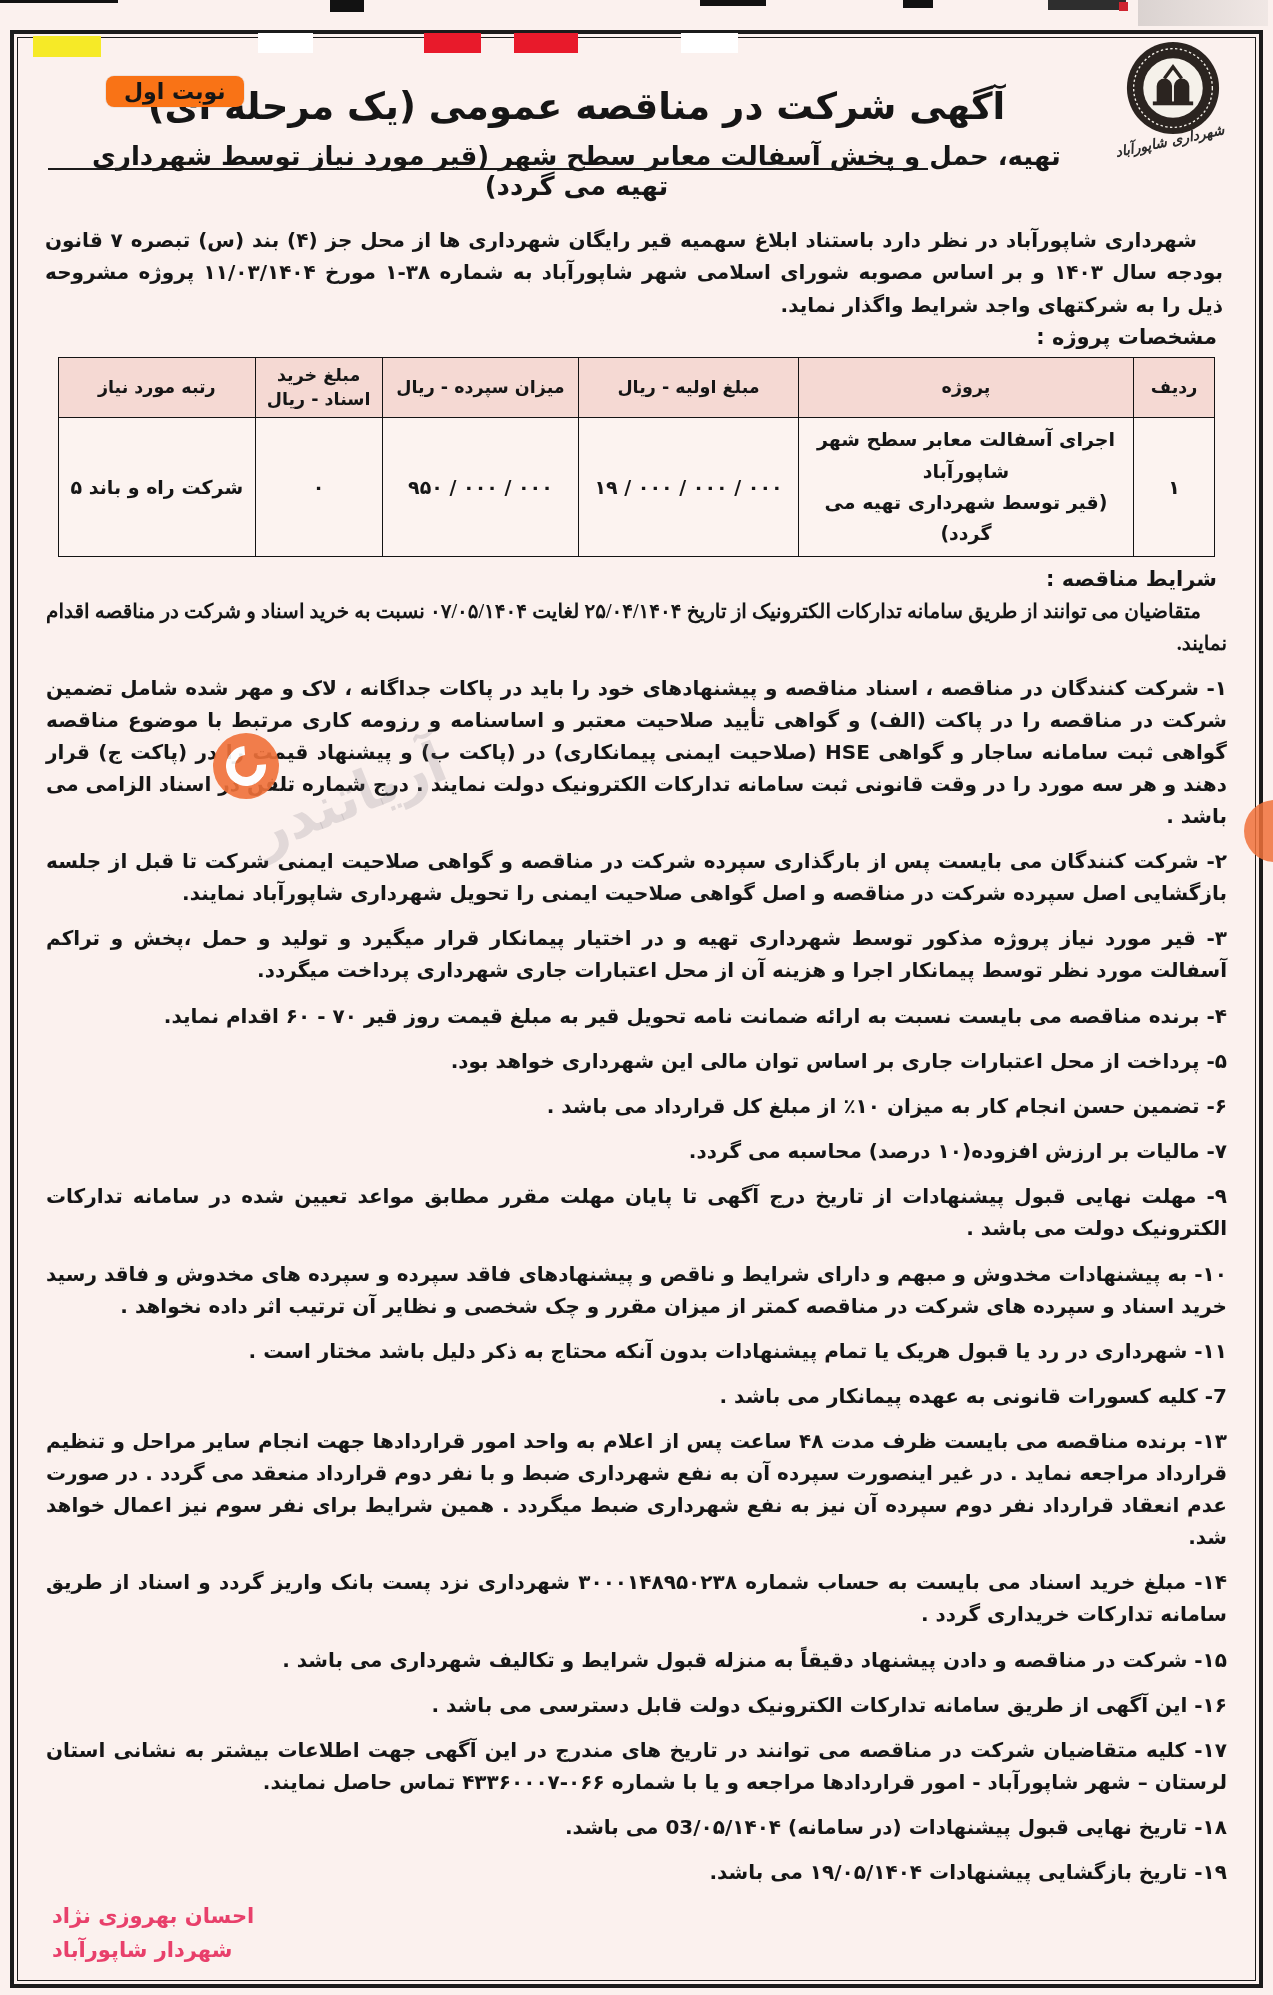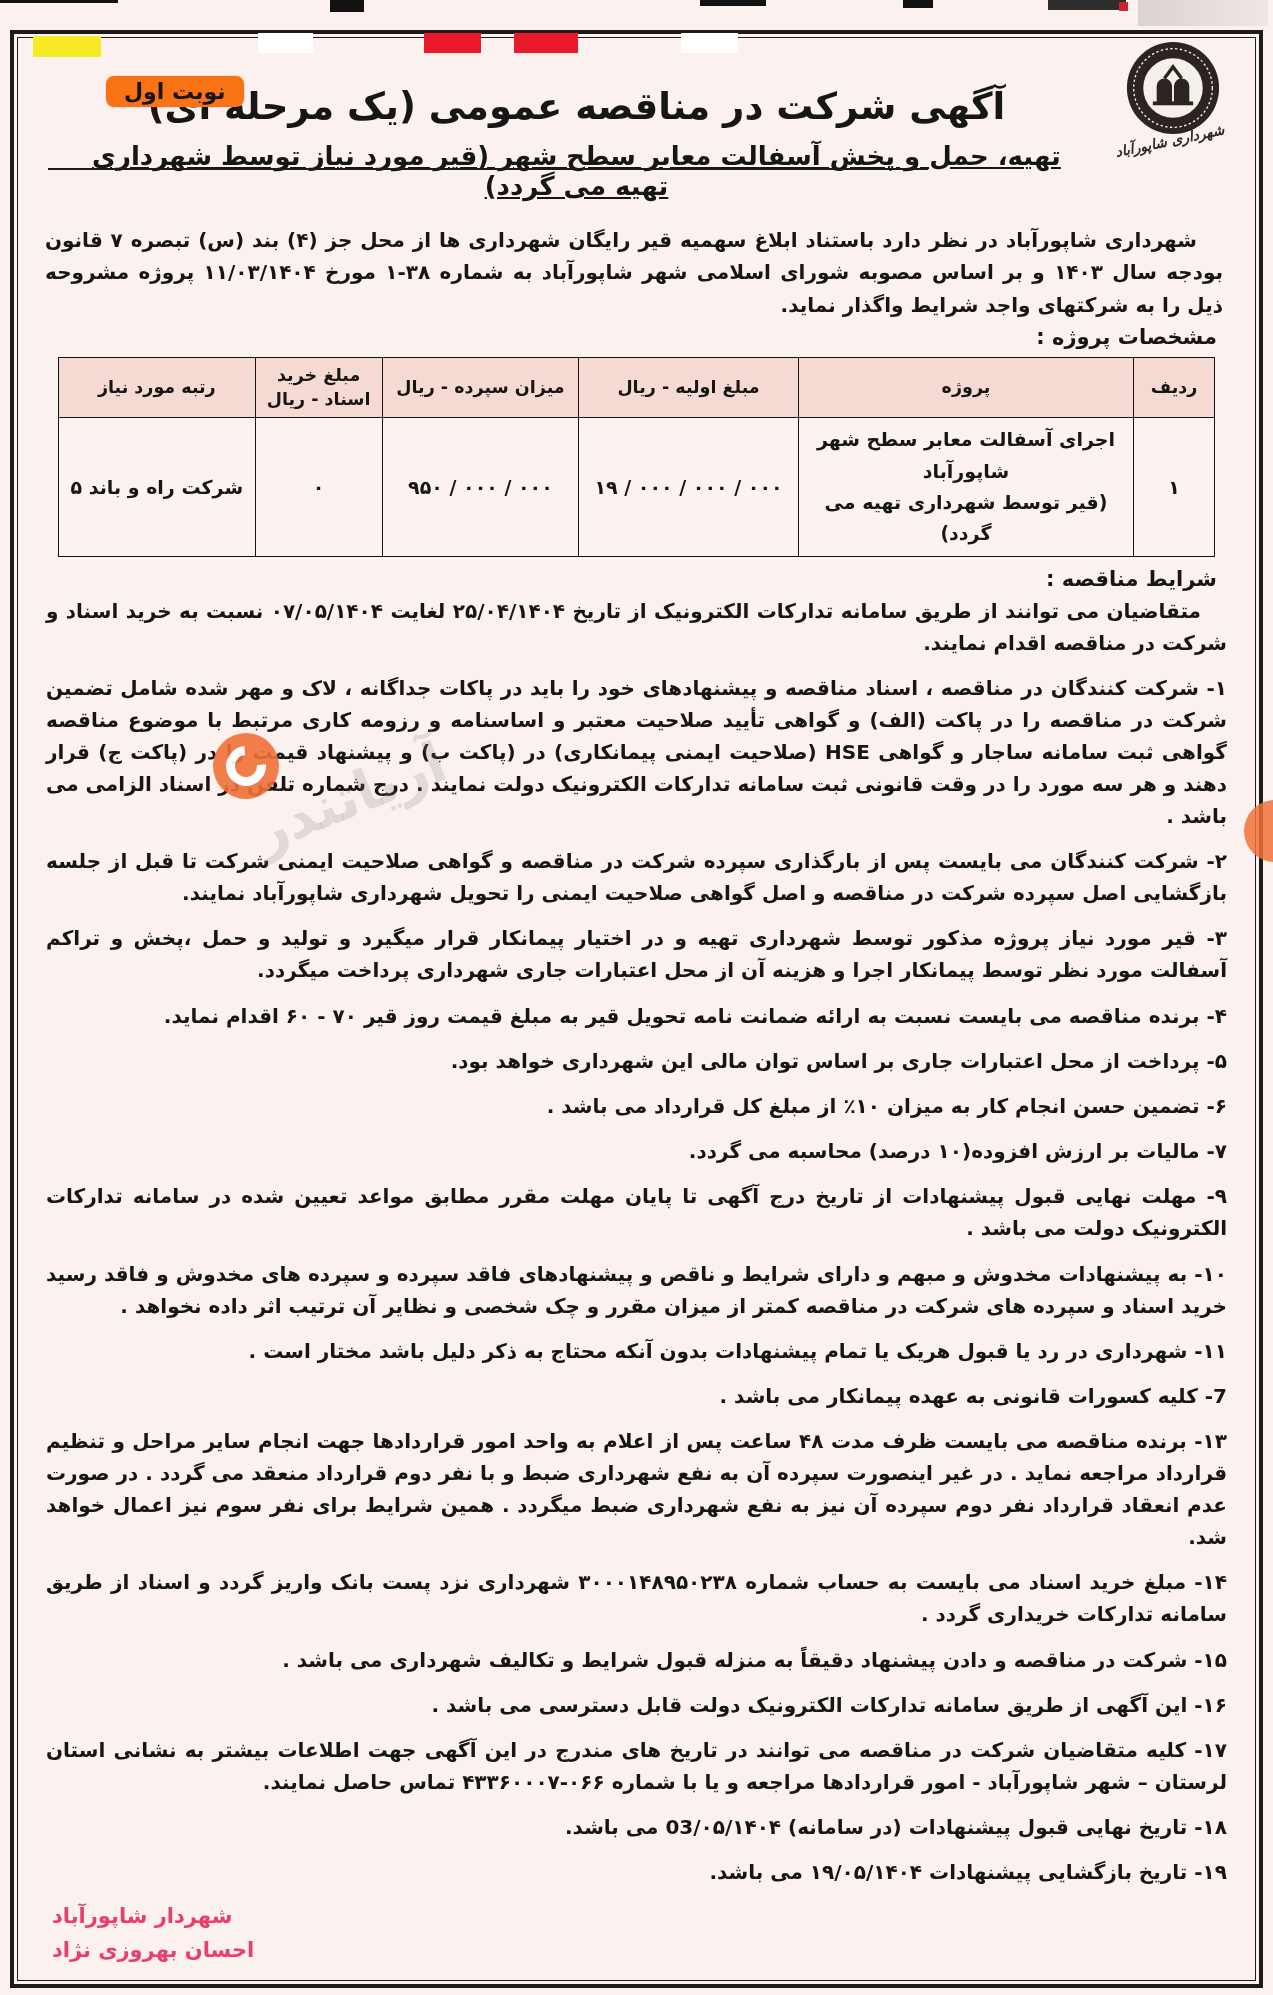--- a/index.html
+++ b/index.html
@@ -34,39 +34,39 @@
   .header{position:relative;height:176px;flex:none;}
   .seal{position:absolute;right:4px;top:-2px;width:104px;text-align:center;}
   .seal svg{width:96px;height:96px;display:block;margin:0 auto;}
   .seal-label{font-size:14px;font-weight:700;font-style:italic;color:#2b2b2b;
     transform:rotate(-12deg);margin-top:-4px;white-space:nowrap;}
   .badge{position:absolute;left:62px;top:34px;background:#f97316;border-radius:8px;
     padding:3px 18px;font-size:22px;font-weight:900;box-shadow:0 0 0 1px rgba(0,0,0,.06);}
   .title{margin:0 160px 0 40px;padding-top:44px;text-align:center;
     font-size:37px;font-weight:900;letter-spacing:-1px;line-height:1.15;}
   .title-rule{position:absolute;top:126px;left:4px;width:880px;border-top:2px solid #1b1b1b;}
-  .subtitle{margin:12px 150px 1px 30px;text-align:center;font-size:26px;font-weight:900;text-decoration:underline;}
+  .subtitle{margin:12px 150px 1px 30px;text-align:center;font-size:26px;font-weight:900;}
   
   .intro{margin:6px 6px 0 1px;text-indent:26px;font-size:20px;font-weight:700;
     line-height:1.62;text-align:justify;flex:none;}
   .section-label{margin:4px 12px 4px 0;font-size:21px;font-weight:900;flex:none;}
   
   table.spec{border-collapse:collapse;margin:4px 14px 6px 14px;flex:none;
     width:calc(100% - 28px);background:#fcf3f0;}
   table.spec th,table.spec td{border:1.7px solid #141414;text-align:center;
     vertical-align:middle;padding:6px 5px;}
   table.spec th{background:#f5d9d3;font-size:17.5px;font-weight:900;height:46px;line-height:1.35;}
   table.spec td{font-size:19px;font-weight:800;height:88px;}
   td.num{direction:ltr;unicode-bidi:isolate;letter-spacing:1px;}
   .project-cell div{line-height:1.65;font-weight:800;}
   
   .cond-wrap{flex:1 1 auto;display:flex;flex-direction:column;
     justify-content:space-between;margin:0 2px;}
   .cond-wrap p{margin:0;font-size:20px;font-weight:700;line-height:1.6;text-align:justify;}
-  .cond-intro{text-indent:26px;}
+  .cond-intro{text-indent:26px;font-family:Liberation Serif, serif;}
   
   .signature{flex:none;text-align:left;direction:rtl;padding:10px 2px 4px 8px;
     color:#e8406b;font-weight:800;font-size:21px;line-height:1.65;}
   
   .wm-circle{position:absolute;left:213px;top:733px;width:66px;height:66px;
     border-radius:50%;background:#f0713a;opacity:.9;z-index:4;}
   .wm-circle::after{content:"";position:absolute;inset:13px;border-radius:50%;
     border:9px solid #ffffff;border-top-color:transparent;transform:rotate(40deg);}
   .wm-circle2{position:absolute;left:1244px;top:800px;width:62px;height:62px;
     border-radius:50%;background:#f0713a;opacity:.85;z-index:4;}
@@ -176,19 +176,19 @@
         <p>۱۳- برنده مناقصه می بایست ظرف مدت ۴۸ ساعت پس از اعلام به واحد امور قراردادها جهت انجام سایر مراحل و تنظیم قرارداد مراجعه نماید . در غیر اینصورت سپرده آن به نفع شهرداری ضبط و با نفر دوم قرارداد منعقد می گردد . در صورت عدم انعقاد قرارداد نفر دوم سپرده آن نیز به نفع شهرداری ضبط میگردد . همین شرایط برای نفر سوم نیز اعمال خواهد شد.</p>
         <p>۱۴- مبلغ خرید اسناد می بایست به حساب شماره ۳۰۰۰۱۴۸۹۵۰۲۳۸ شهرداری نزد پست بانک واریز گردد و اسناد از طریق سامانه تدارکات خریداری گردد .</p>
         <p>۱۵- شرکت در مناقصه و دادن پیشنهاد دقیقاً به منزله قبول شرایط و تکالیف شهرداری می باشد .</p>
         <p>۱۶- این آگهی از طریق سامانه تدارکات الکترونیک دولت قابل دسترسی می باشد .</p>
         <p>۱۷- کلیه متقاضیان شرکت در مناقصه می توانند در تاریخ های مندرج در این آگهی جهت اطلاعات بیشتر به نشانی استان لرستان – شهر شاپورآباد - امور قراردادها مراجعه و یا با شماره ۰۶۶-۴۳۳۶۰۰۰۷ تماس حاصل نمایند.</p>
         <p>۱۸- تاریخ نهایی قبول پیشنهادات (در سامانه) 03/۰۵/۱۴۰۴ می باشد.</p>
         <p>۱۹- تاریخ بازگشایی پیشنهادات ۱۹/۰۵/۱۴۰۴ می باشد.</p>
       </div>
 
       <div class="signature">
+        <div>احسان بهروزی نژاد</div>
         <div>شهردار شاپورآباد</div>
-        <div>احسان بهروزی نژاد</div>
       </div>
 
     </div>
   </div>
 </div>
 
 </body></html>

